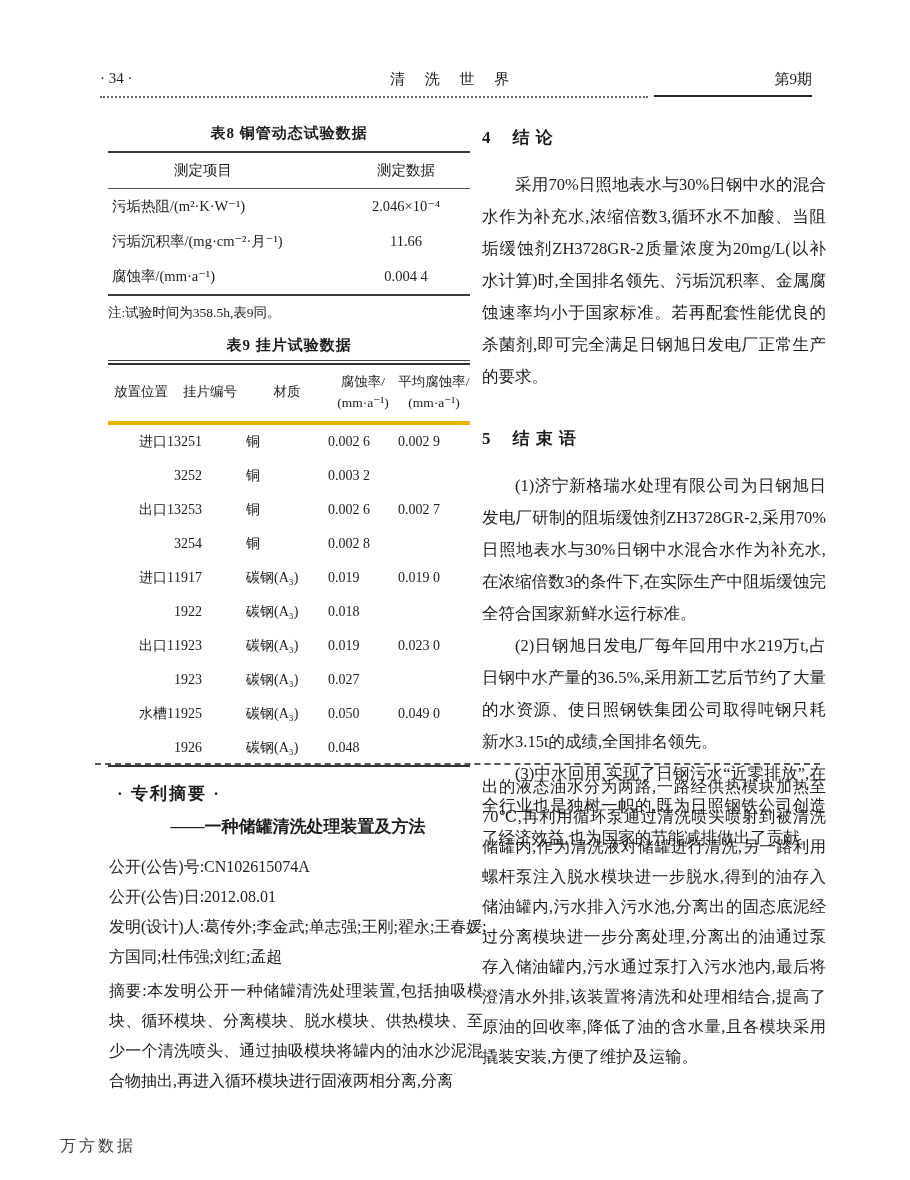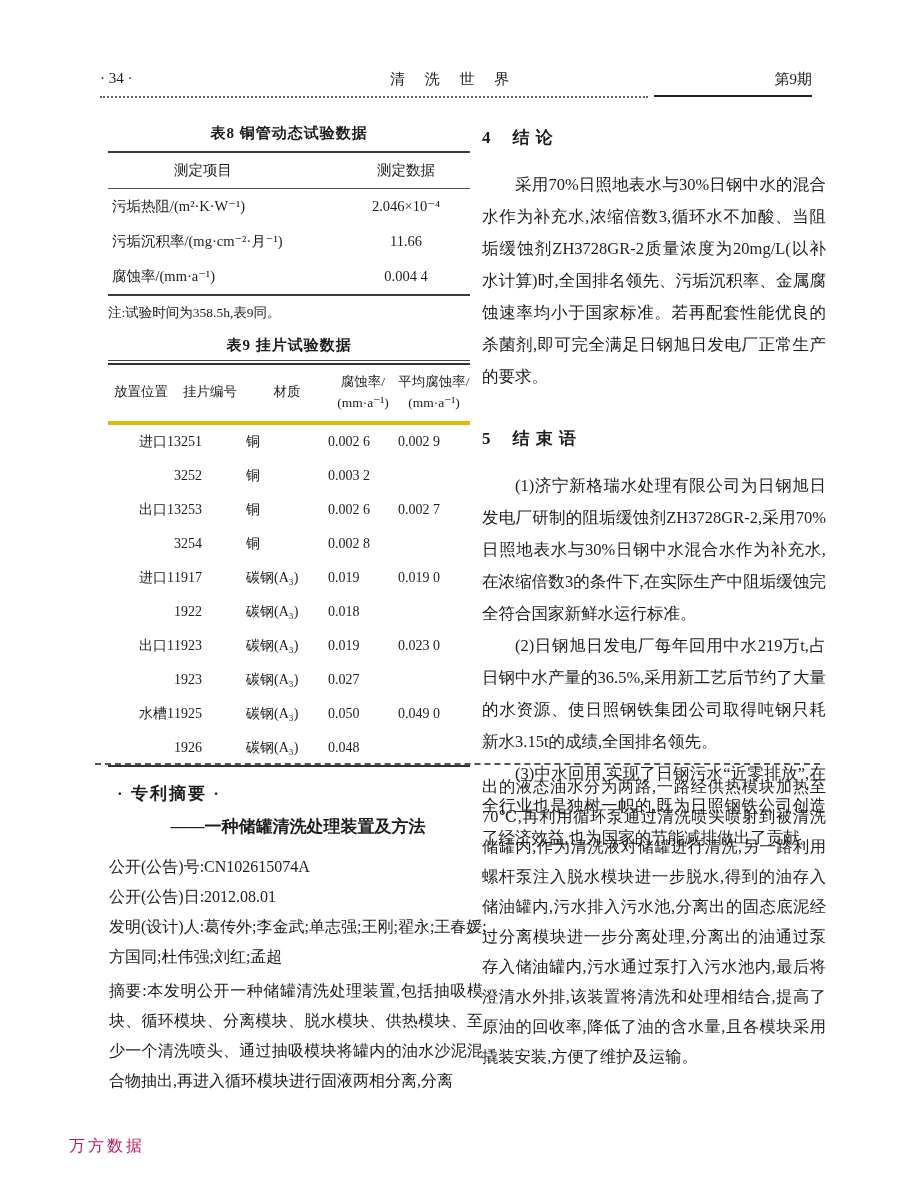--- a/index.html
+++ b/index.html
@@ -41,21 +41,21 @@
   .big-dashed{left:95px;top:763px;width:725px;border-top:2px dashed #555;height:0;}
   
   #patent-left{left:109px;top:782px;width:378px;}
   .patent-marker{font-size:17px;font-weight:bold;letter-spacing:2px;margin:0 0 10px 8px;}
   .patent-title{font-size:17px;font-weight:bold;text-align:center;margin:0 0 14px 0;}
   .patent-field{font-size:16px;line-height:30px;margin:0;}
   .patent-abstract{font-size:16px;line-height:30px;text-align:justify;margin:4px 4px 0 0;}
   #patent-right{left:482px;top:772px;width:344px;}
   .cont-para{font-size:16.3px;line-height:30px;text-align:justify;margin:0;}
   
-  #watermark{left:69px;top:1136px;font-size:16px;color:#be185d;letter-spacing:3px;}
+  #watermark{left:60px;top:1136px;font-size:16px;color:#404040;letter-spacing:3px;}
 </style>
 </head>
 <body>
 
 <div class="abs" id="page-header">
   <span>· 34 ·</span>
   <span id="journal-title">清 洗 世 界</span>
   <span>第9期</span>
 </div>
 <div class="abs rule-dotted"></div>

